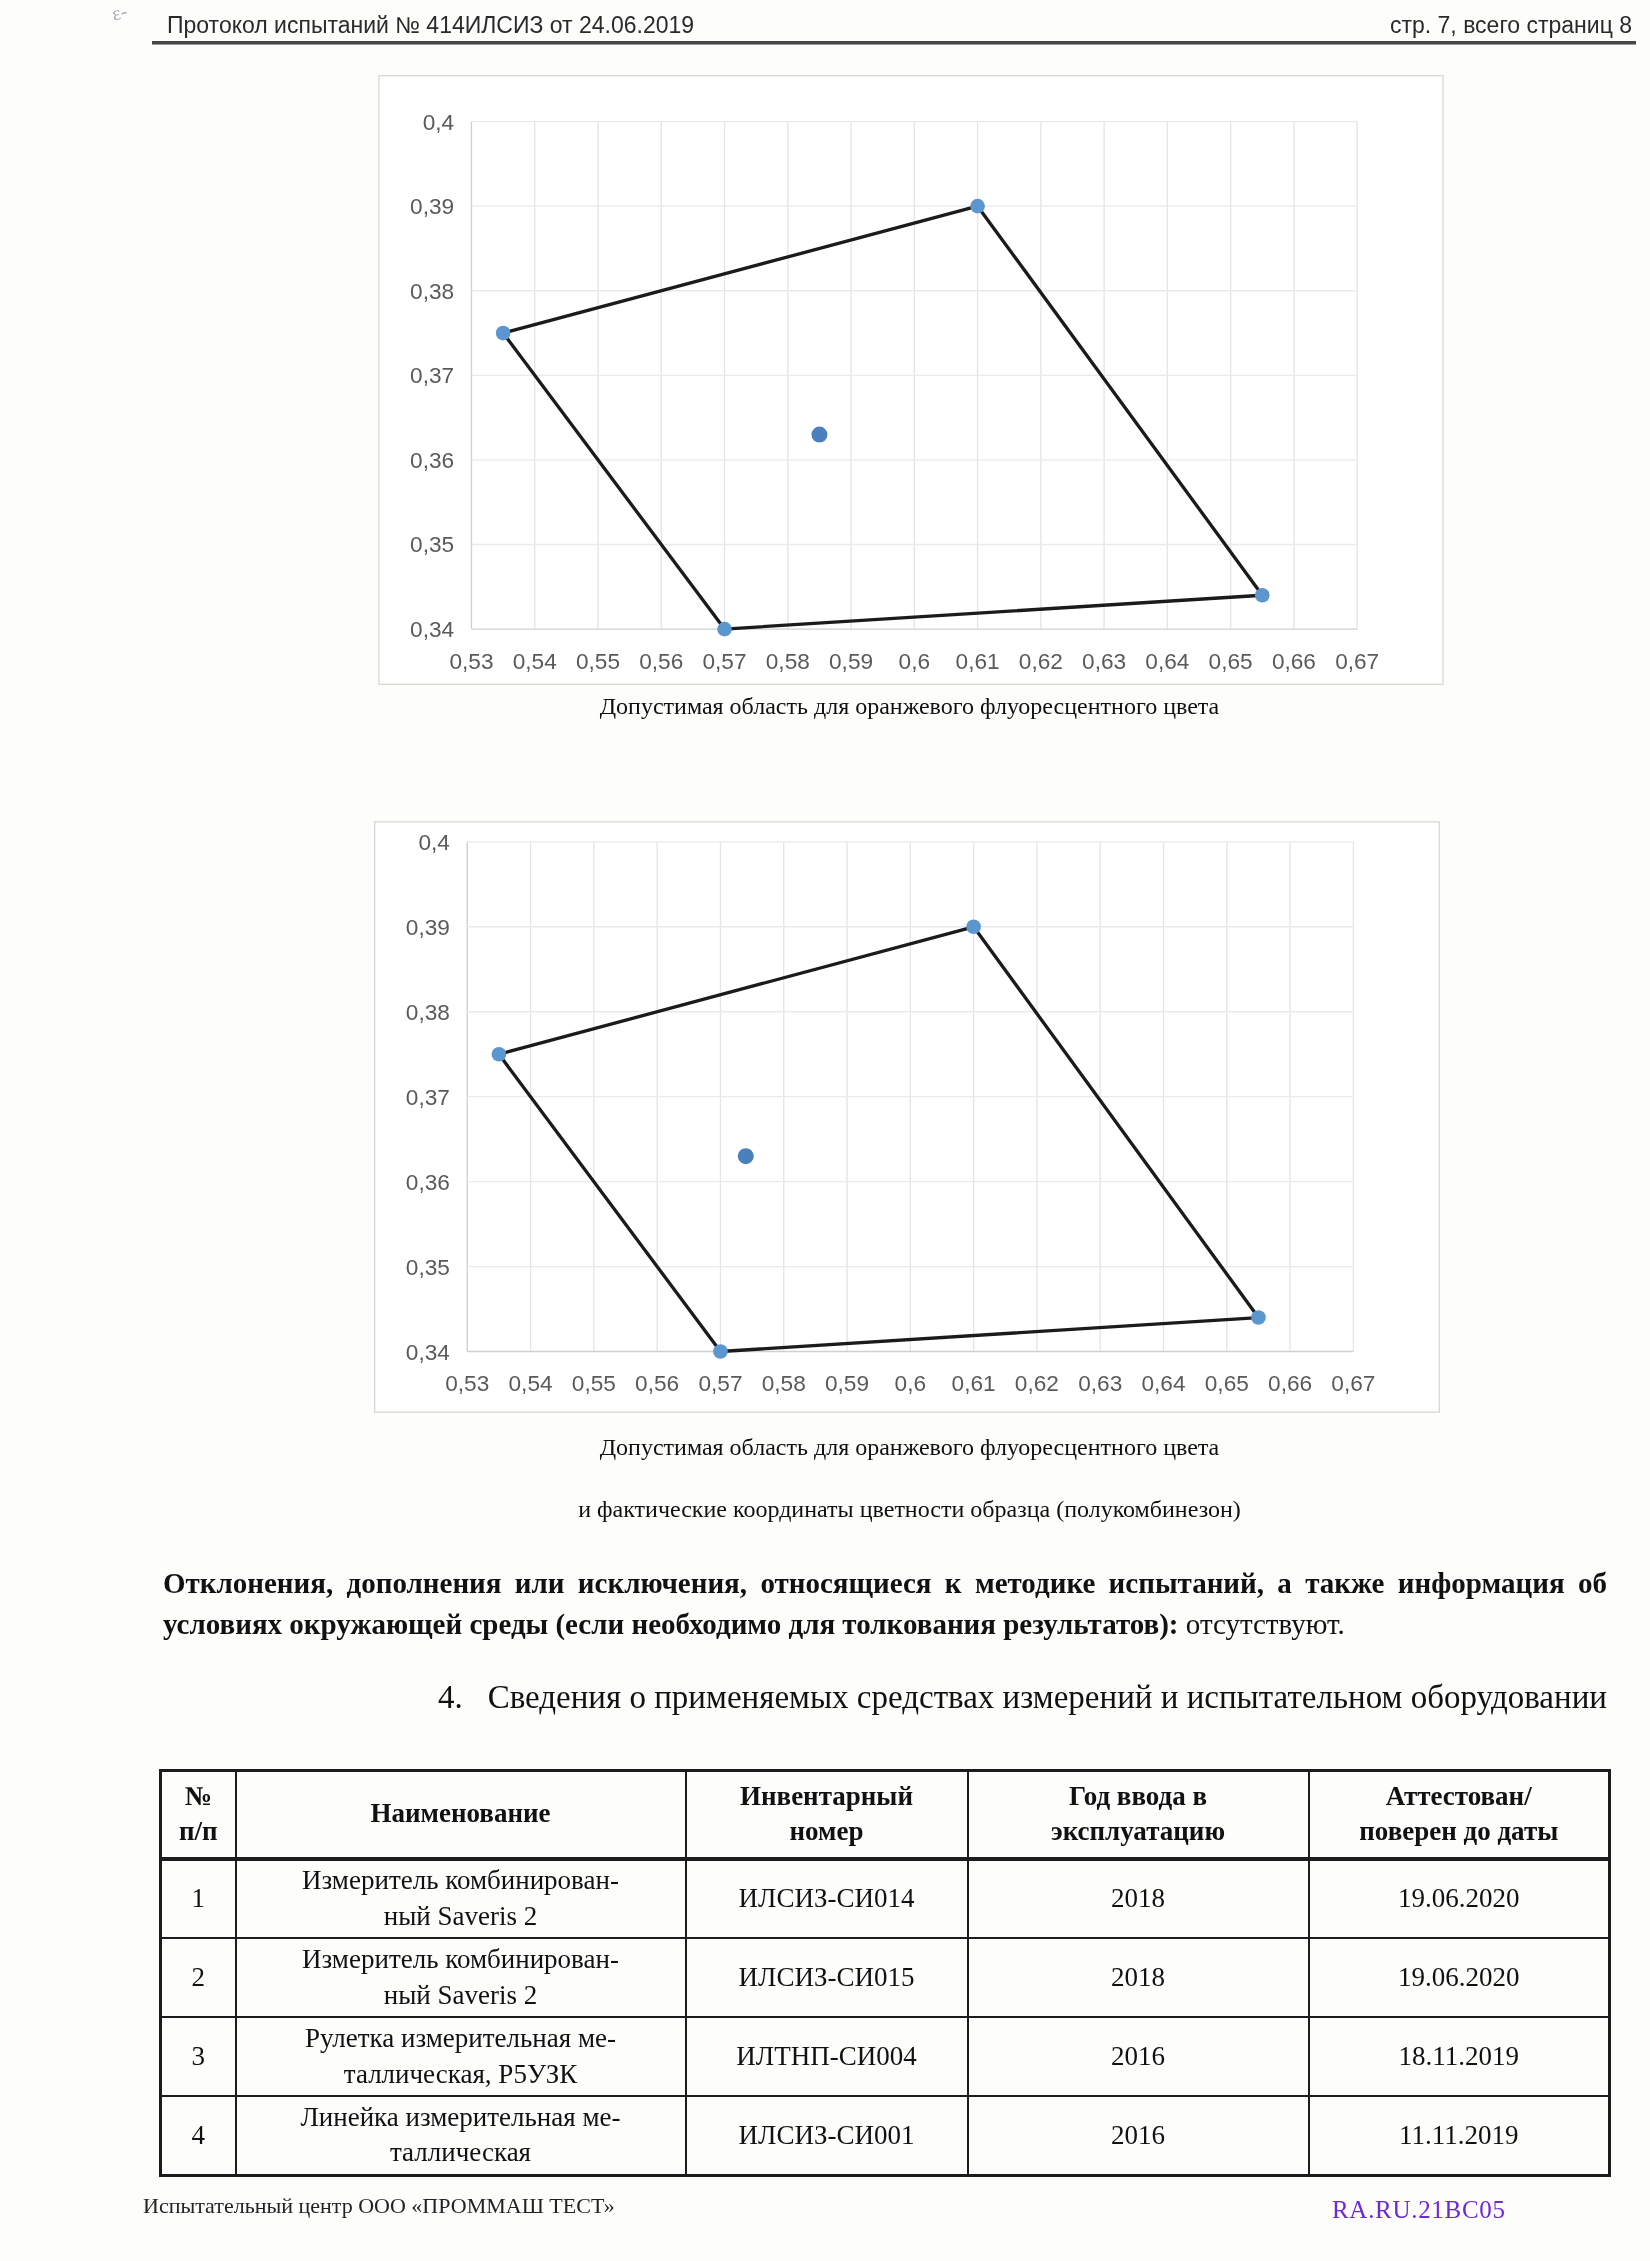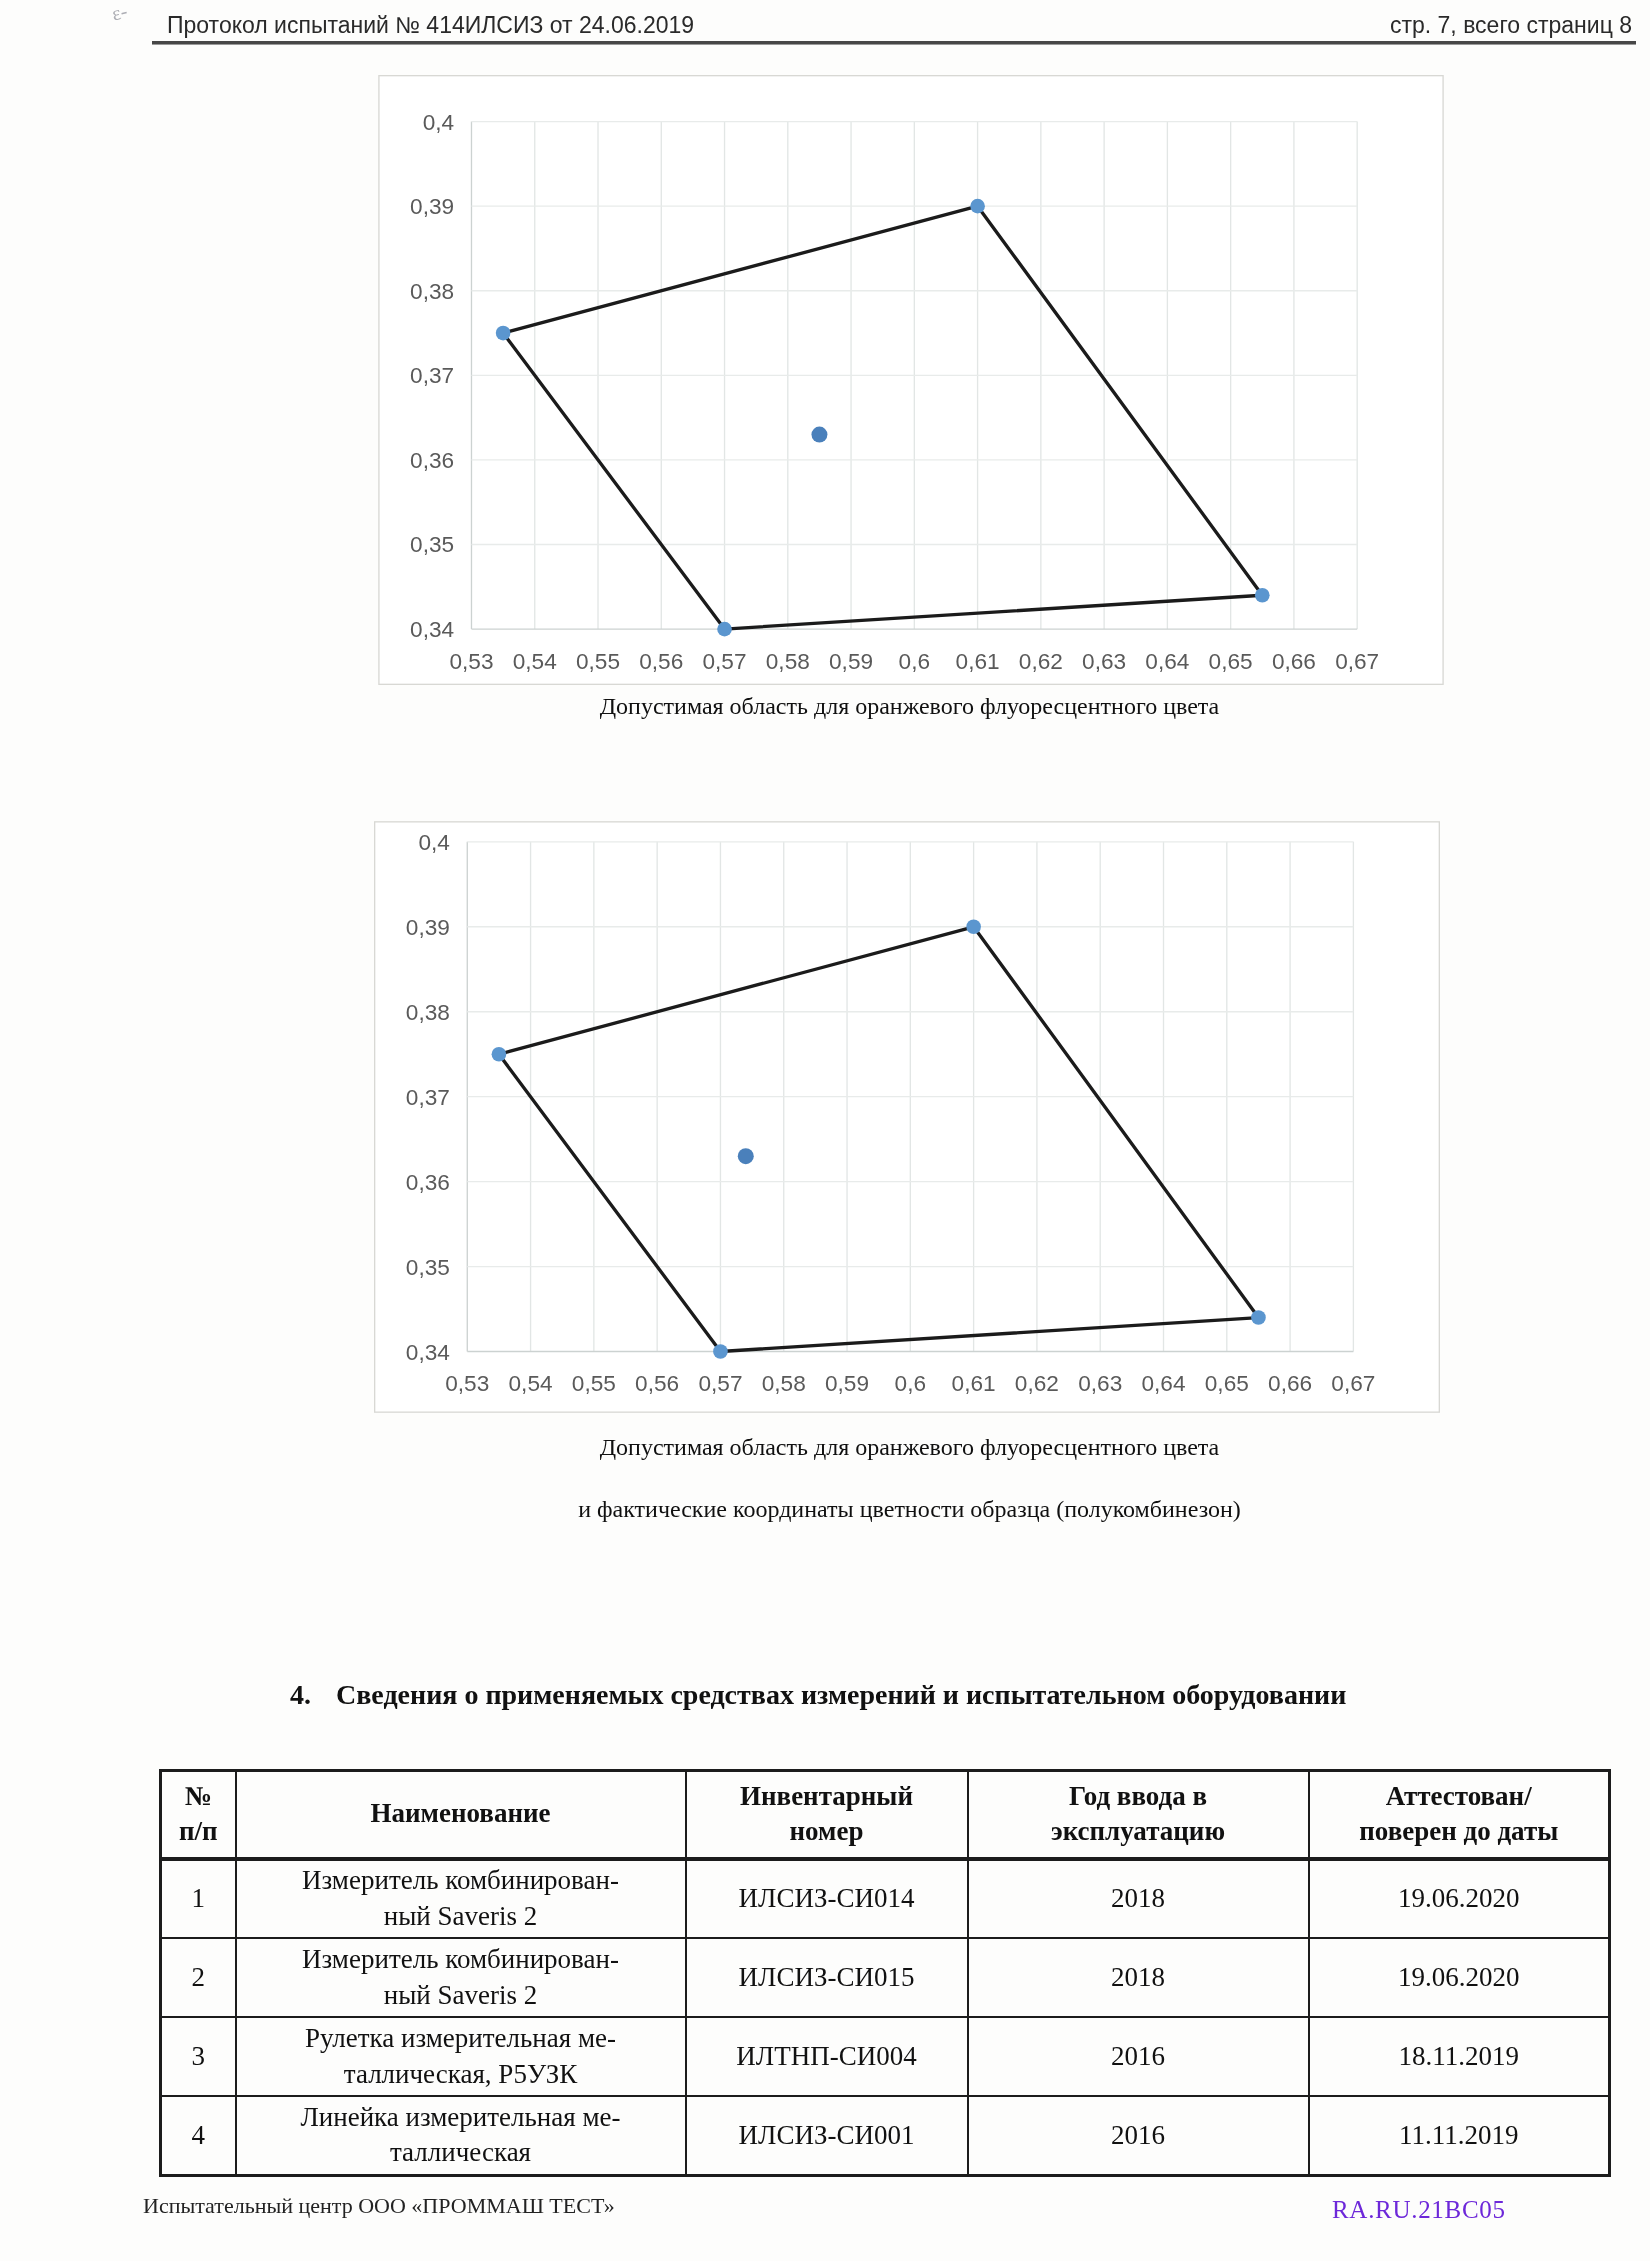--- a/index.html
+++ b/index.html
@@ -37,21 +37,21 @@
   }
   
   #deviations{
     position:absolute;left:163px;top:1563px;width:1444px;
     font-size:29px;font-weight:bold;line-height:41px;
     text-align:justify;color:#111;
   }
   #deviations .normal{font-weight:normal;}
   #section4{
     position:absolute;left:163px;top:1679px;width:1444px;
-    font-size:28px;font-weight:bold;color:#111;
+    font-size:33px;font-weight:normal;color:#111;text-align:right;
   }
   #section4 .num{padding-left:127px;padding-right:25px;}
   #table-caption{
     position:absolute;left:163px;top:1728px;width:1449px;
     text-align:right;font-size:29px;color:#111;
   }
   
   #equip-table{
     position:absolute;left:159px;top:1769px;
     border-collapse:collapse;table-layout:fixed;
@@ -193,20 +193,21 @@
       <path d="M187.5 349.8 L900.0 158.5 L1327.5 745.0 L520.0 796.0 Z" fill="none" stroke="#1b1b1b" stroke-width="5" stroke-linejoin="round"></path>
       <circle cx="187.50000000000003" cy="349.7500000000003" r="11" fill="#5b96cf"></circle>
       <circle cx="899.9999999999995" cy="158.5000000000001" r="11" fill="#5b96cf"></circle>
       <circle cx="1327.5" cy="745.0000000000007" r="11" fill="#5b96cf"></circle>
       <circle cx="519.9999999999993" cy="796" r="11" fill="#5b96cf"></circle>
       <circle cx="557.9999999999993" cy="502.75000000000045" r="12" fill="#4a80bb"></circle>
     </svg>
   <div class="caption" style="top:1434px;">Допустимая область для оранжевого флуоресцентного цвета</div>
   <div class="caption" style="top:1496px;">и фактические координаты цветности образца (полукомбинезон)</div>
 
+  <div id="deviations"><span>Отклонения, дополнения или исключения, относящиеся к методике испытаний, а также информация об условиях окружающей среды (если необходимо для толкования результатов): </span><span class="normal">отсутствуют.</span></div>
 
   <div id="section4"><span class="num">4.</span><span>Сведения о применяемых средствах измерений и испытательном оборудовании</span></div>
 
 
   <table id="equip-table">
     <colgroup>
         <col style="width: 75px;">
         <col style="width: 450px;">
         <col style="width: 282px;">
         <col style="width: 341px;">

